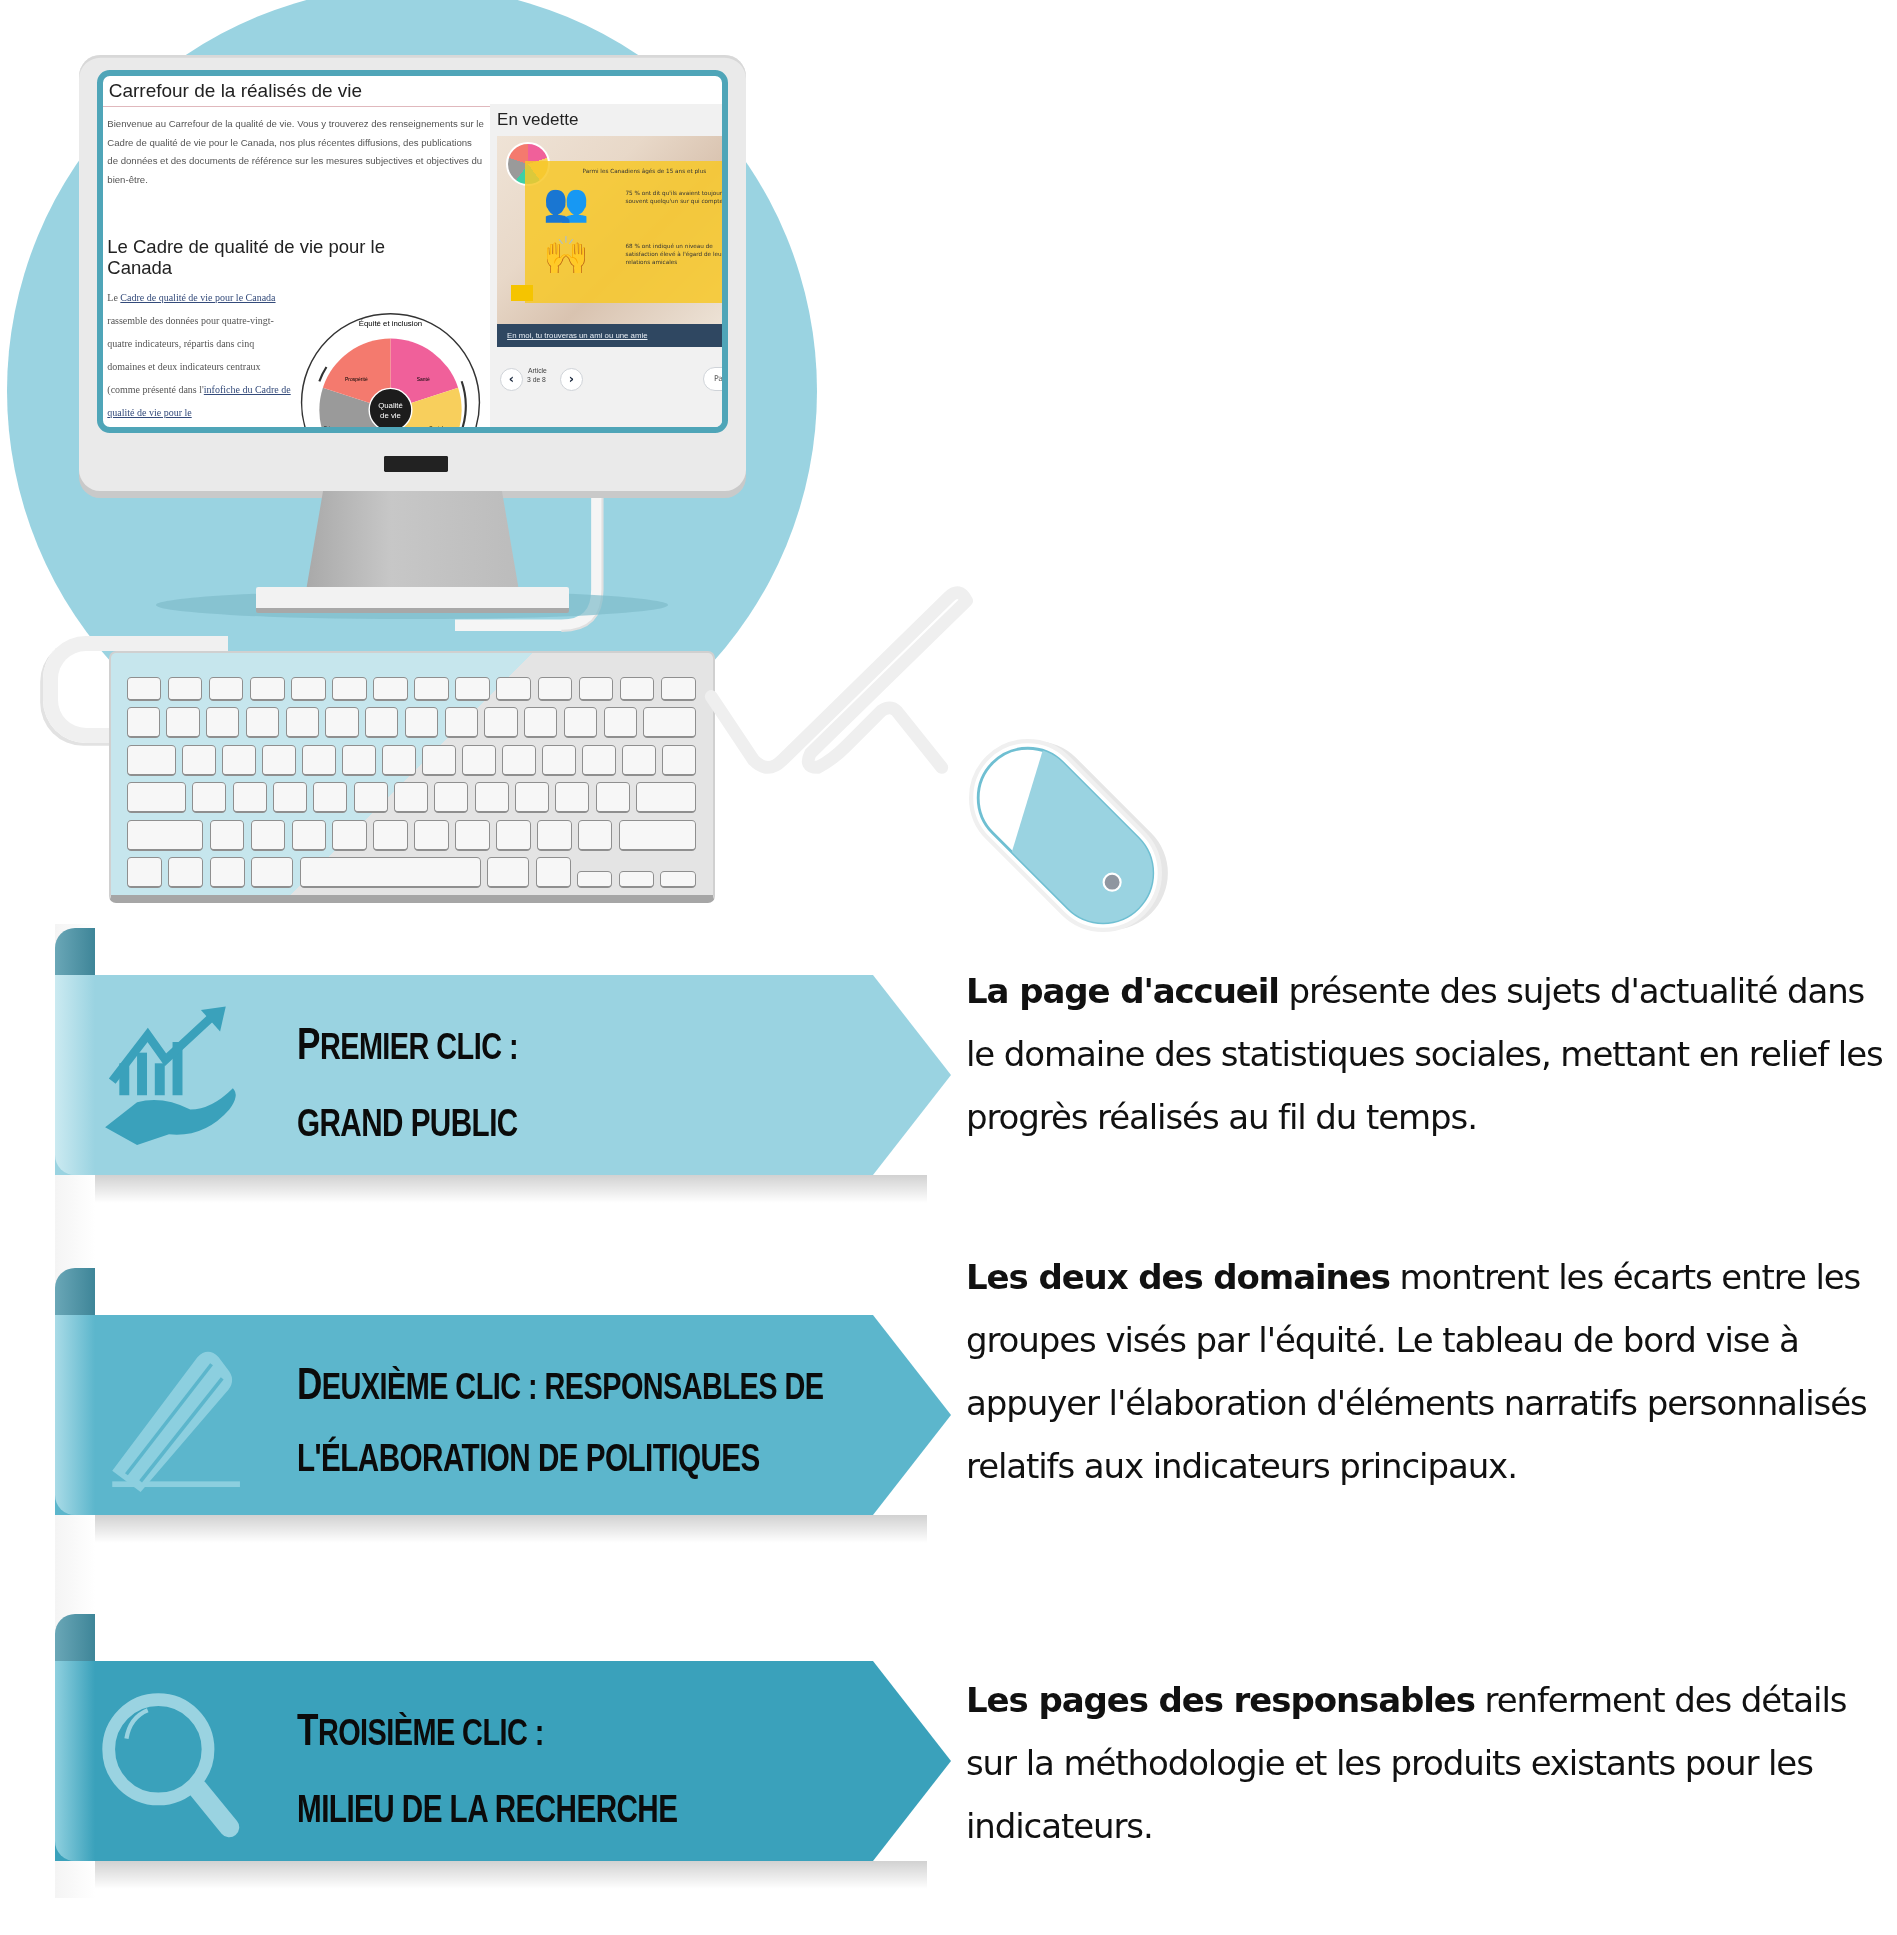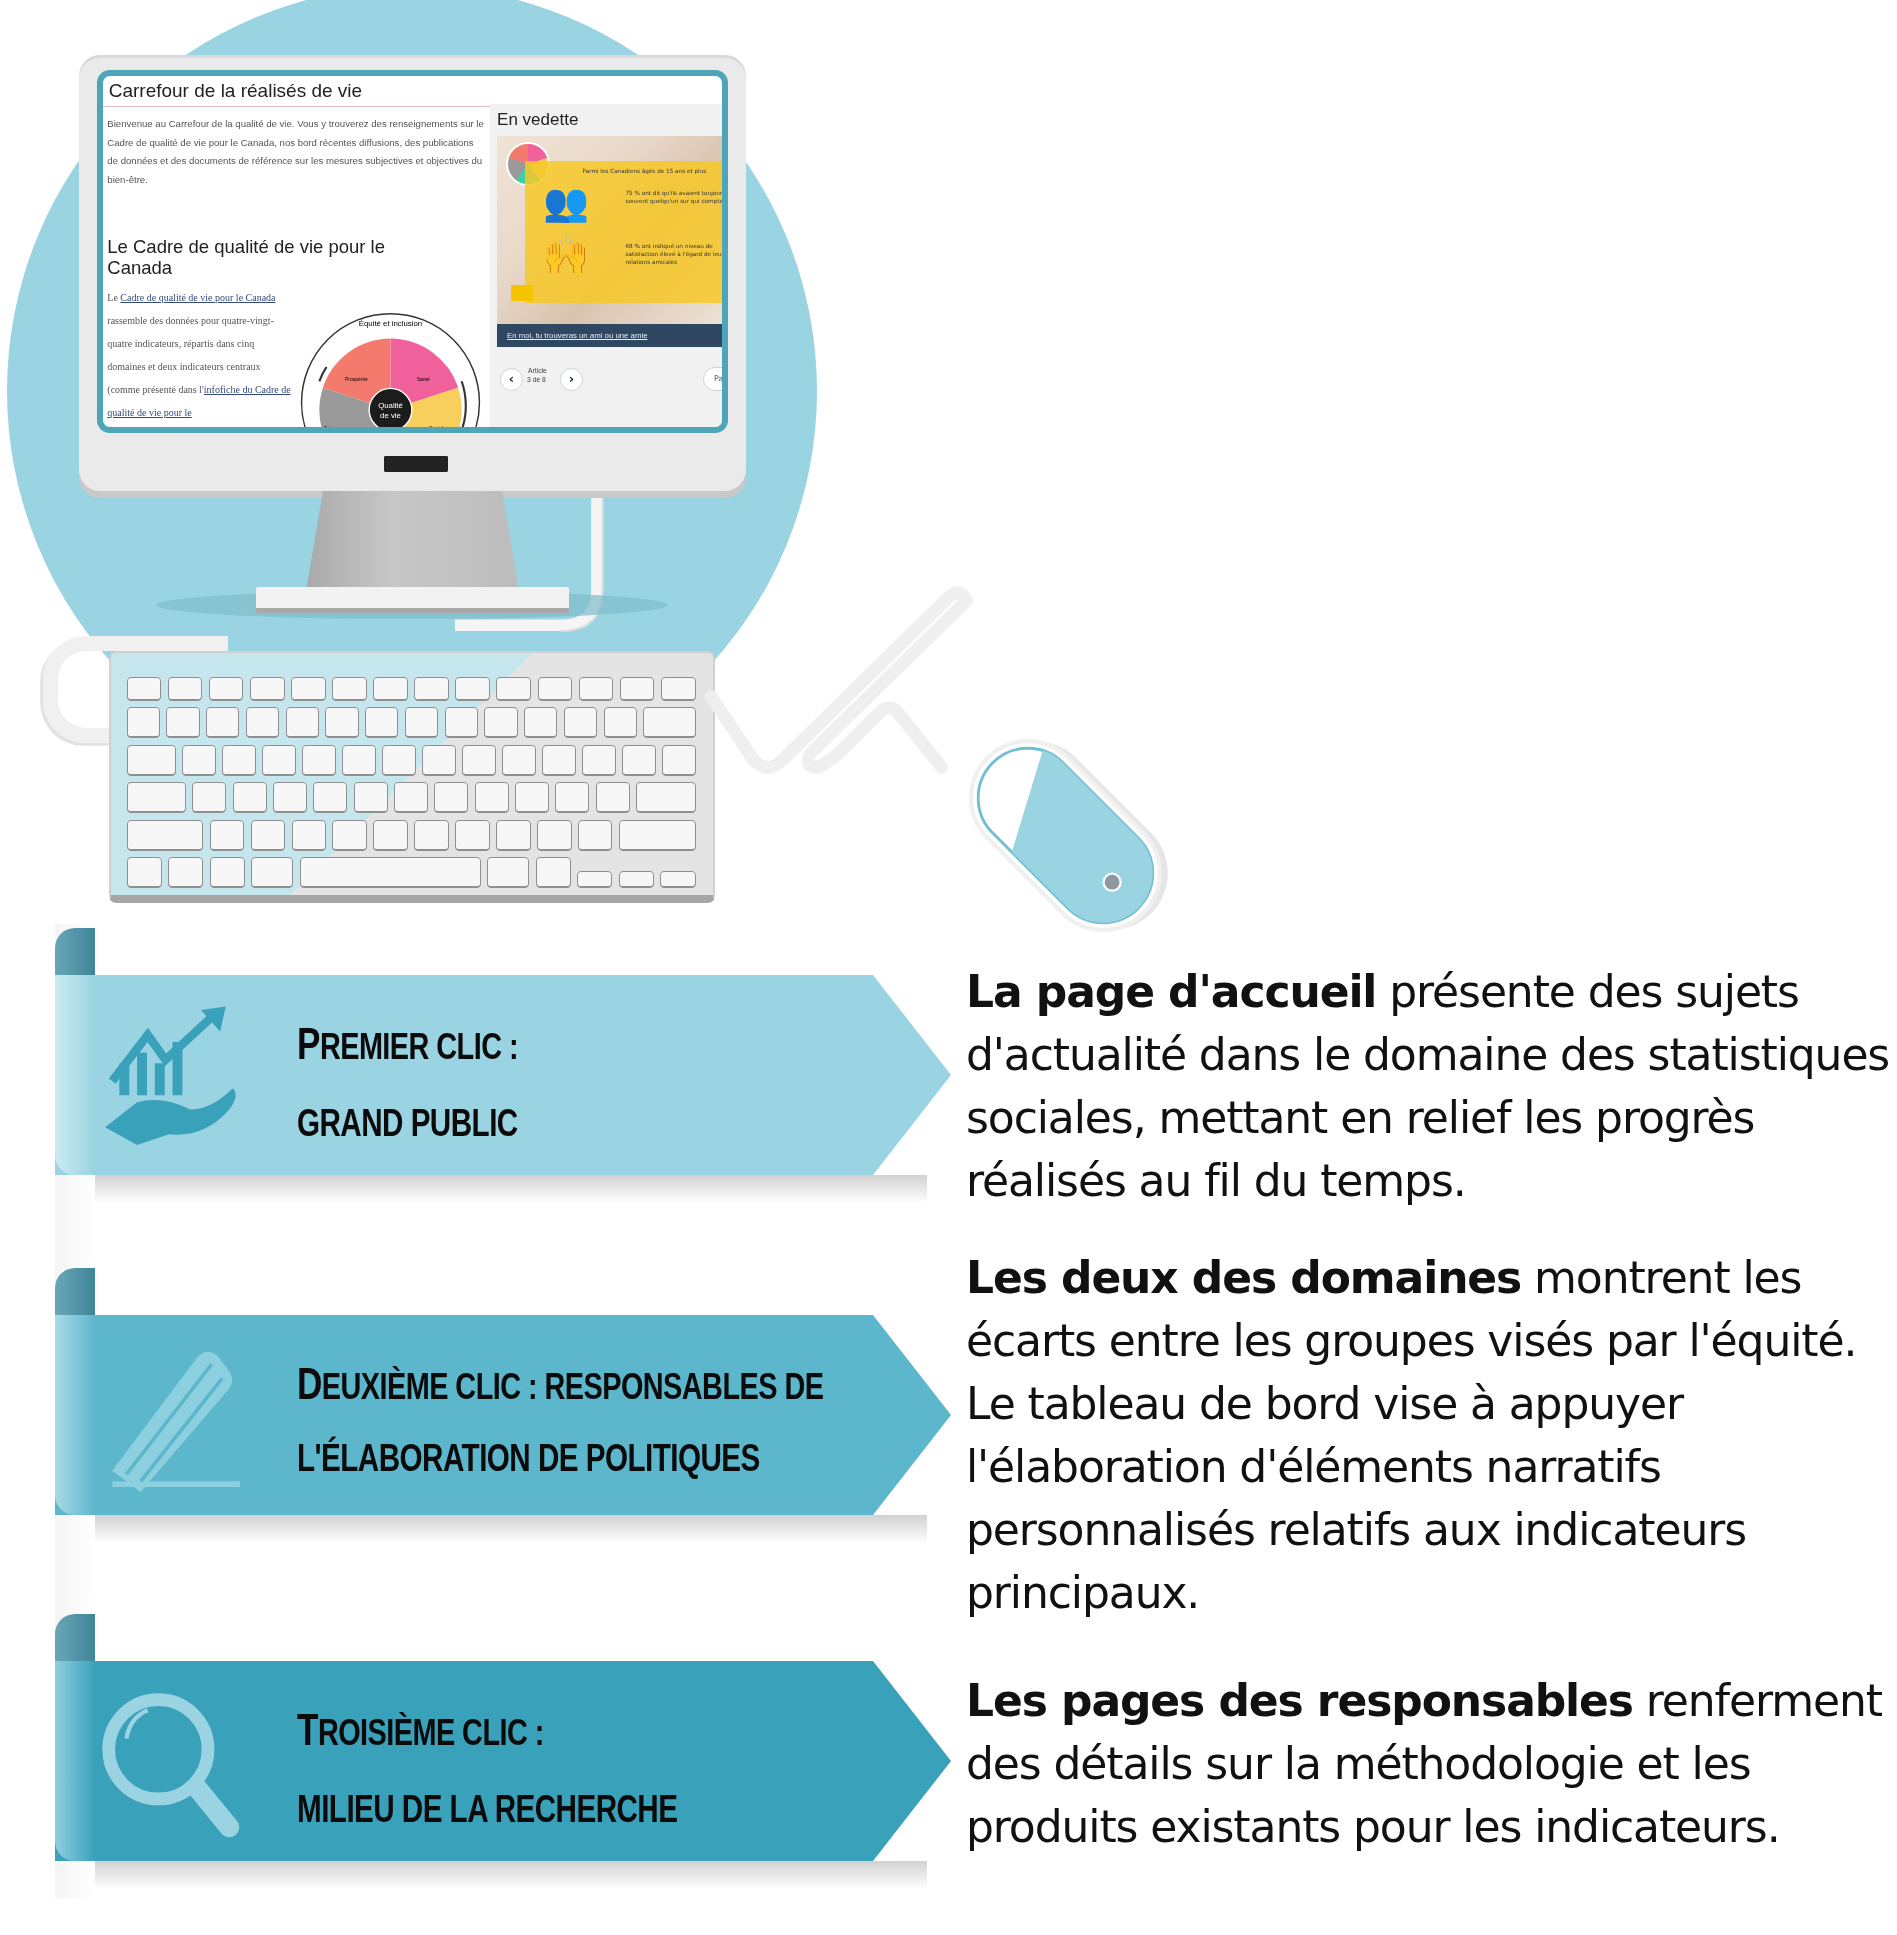--- a/index.html
+++ b/index.html
@@ -52,21 +52,21 @@
   .banner .body{position:absolute;left:0;top:0;width:896px;height:200px;clip-path:polygon(0 0,818px 0,896px 100px,818px 200px,0 200px);}
   .banner .edge{position:absolute;left:0;top:0;width:40px;height:200px;border-radius:0 0 0 20px;}
   .banner .shadow{position:absolute;left:40px;top:200px;width:832px;height:28.4px;background:linear-gradient(180deg,rgba(0,0,0,.18),rgba(0,0,0,0));}
   .banner .icon{position:absolute;left:43px;top:28.4px;width:142px;height:149px;}
   .banner .line1,.banner .line2{position:absolute;left:242px;font-family:"Liberation Sans",sans-serif;font-weight:bold;color:#0b0b0b;text-transform:uppercase;letter-spacing:-0.7px;transform:scaleX(.78);transform-origin:left center;white-space:nowrap;}
   .banner .line1{top:43px;font-size:45px;}
   .banner .line1 .sc{font-size:37px;}
   .banner .line2{top:127px;font-size:38px;}
 
   
-  .desc{left:966px;width:924px;font-family:"DejaVu Sans",sans-serif;font-size:44px;line-height:63px;color:#111;letter-spacing:-1.1px;}
+  .desc{left:966px;width:924px;font-family:"DejaVu Sans",sans-serif;font-size:34px;line-height:63px;color:#111;letter-spacing:-1.1px;}
   .desc b{font-weight:bold;}
 </style>
 </head>
 <body>
 
 <div class="abs bg-circle"></div>
 
 <svg class="abs" style="left:455px;top:483px;" width="156" height="171" viewBox="0 0 220 240">
   <path d="M200 0 L200 150 Q200 200 150 200 L0 200" fill="none" stroke="#f5f5f5" stroke-width="16"></path>
   <path d="M208 0 L208 150 Q208 208 150 208" fill="none" stroke="#e0e0e0" stroke-width="3"></path>
@@ -74,21 +74,21 @@
 
 <div class="abs monitor"></div>
 <div class="abs stand-shadow"></div>
 <div class="abs stand-neck"></div>
 <div class="abs stand-base"></div>
 <div class="abs webcam"></div>
 
 <div class="abs screen">
   <div class="abs site-title">Carrefour de la réalisés de vie</div>
   <div class="abs site-rule"></div>
-  <div class="abs intro">Bienvenue au Carrefour de la qualité de vie. Vous y trouverez des renseignements sur le Cadre de qualité de vie pour le Canada, nos bord récentes diffusions, des publications de données et des documents de référence sur les mesures subjectives et objectives du bien-être.</div>
+  <div class="abs intro">Bienvenue au Carrefour de la qualité de vie. Vous y trouverez des renseignements sur le Cadre de qualité de vie pour le Canada, nos plus récentes diffusions, des publications de données et des documents de référence sur les mesures subjectives et objectives du bien-être.</div>
   <div class="abs h2">Le Cadre de qualité de vie pour le Canada</div>
   <div class="abs body2">
     <span>Le </span><span class="lnk">Cadre de qualité de vie pour le Canada</span><span> rassemble des données pour quatre-vingt-quatre indicateurs, répartis dans cinq domaines et deux indicateurs centraux (comme présenté dans l'</span><span class="lnk">infofiche du Cadre de qualité de vie pour le</span>
   </div>
 
   <svg class="abs wheel" viewBox="0 0 260 260">
     <circle cx="130" cy="140" r="125" fill="#fff" stroke="#333" stroke-width="2"></circle>
     <path d="M30 110 A105 105 0 0 1 40 90" stroke="#333" stroke-width="3" fill="none"></path>
     <path d="M230 110 A105 105 0 0 1 220 200" stroke="#333" stroke-width="3" fill="none"></path>
     <g transform="translate(130,150)">

